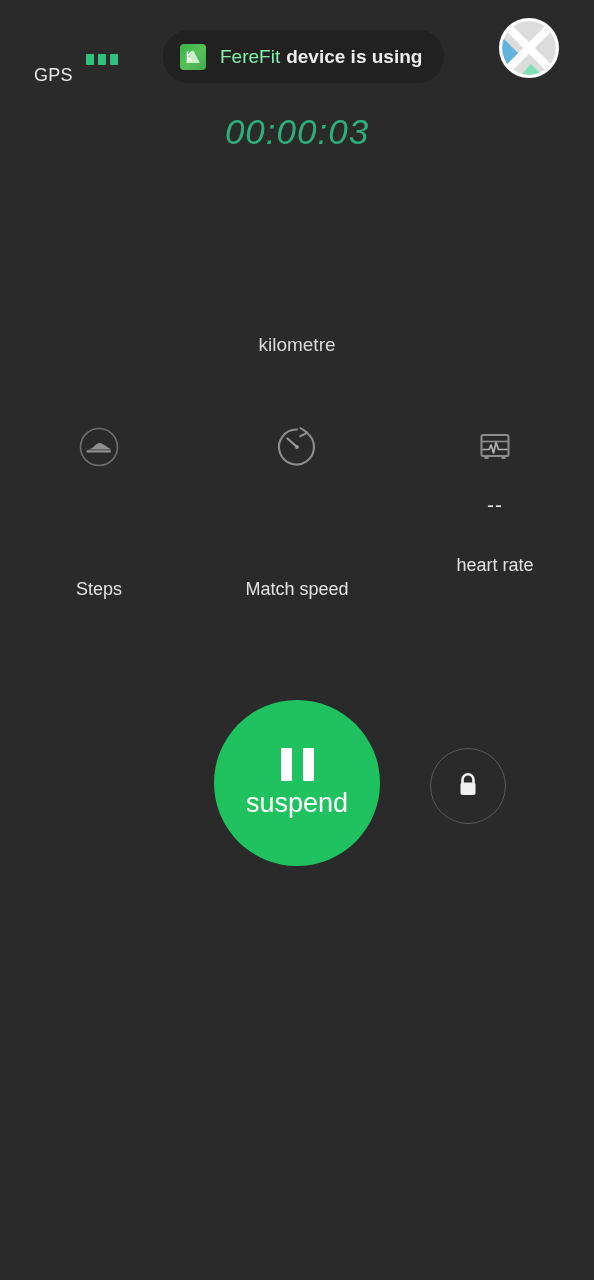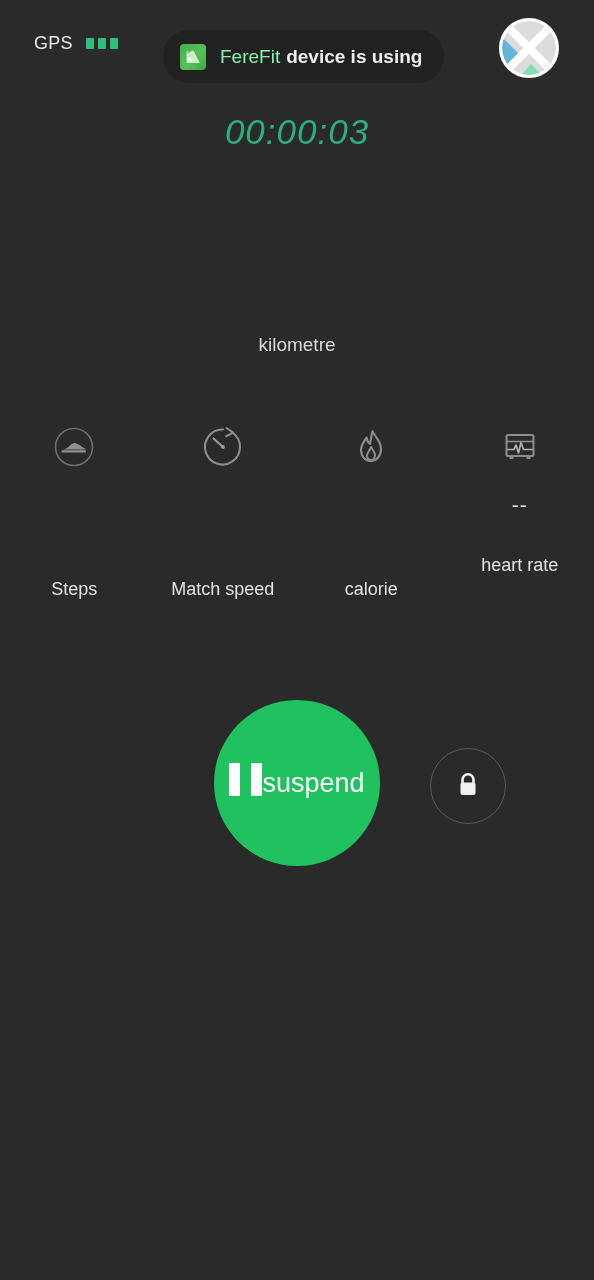--- a/index.html
+++ b/index.html
@@ -28,20 +28,21 @@
     left: 34px;
     top: 33px;
     display: flex;
     align-items: center;
     gap: 13px;
   }
   #gps-label {
     color: #e8e8e8;
     font-size: 18px;
     letter-spacing: 0.3px;
+    margin-top: 32px;
   }
   #gps-bars {
     display: flex;
     align-items: flex-end;
     gap: 4px;
   }
   .gps-bar {
     width: 8px;
     height: 11px;
     background: #2fc07d;
@@ -177,20 +178,21 @@
   }
   #suspend-button {
     position: absolute;
     left: 214px;
     top: 0;
     width: 166px;
     height: 166px;
     border-radius: 50%;
     background: #1fc25e;
     display: flex;
+    flex-direction: column;
     align-items: center;
     justify-content: center;
     cursor: pointer;
     border: none;
     padding: 0;
   }
   #pause-glyph {
     display: flex;
     gap: 11px;
     margin-bottom: 7px;
@@ -294,30 +296,20 @@
         <path d="M23 5.5 A17.5 17.5 0 1 0 33 9" fill="none" stroke="#8d8d8d" stroke-width="2.1" stroke-linecap="round"></path>
         <path d="M26.5 4 L33.2 8.6 L26.2 12.2" fill="none" stroke="#8d8d8d" stroke-width="2.1" stroke-linejoin="round" stroke-linecap="round"></path>
         <path d="M23 23 L13.5 14.5" stroke="#9a9a9a" stroke-width="2.2" stroke-linecap="round"></path>
         <circle cx="23" cy="23" r="1.9" fill="#9a9a9a"></circle>
       </svg>
     </div>
     <div class="stat-value"></div>
     <div class="stat-label">Match speed</div>
   </div>
 
-  <div class="stat-cell">
-    <div class="stat-icon">
-      <svg width="46" height="46" viewBox="0 0 46 46">
-        <path d="M24.5 7 C26.5 13 33 16.5 33 25 C33 32 28.5 37 23 37 C17.5 37 13 32.5 13 26 C13 20 16.5 17.5 18.5 13.5 C19 17 20.5 19 22 20 C22.8 16 23.5 11 24.5 7 Z" fill="none" stroke="#8d8d8d" stroke-width="2.1" stroke-linejoin="round"></path>
-        <path d="M23.2 23 C24.5 26 27 28 27 31.2 C27 34 25.2 36 23 36 C20.8 36 19 34 19 31.6 C19 29 21.2 27 23.2 23 Z" fill="none" stroke="#8d8d8d" stroke-width="2.0" stroke-linejoin="round"></path>
-      </svg>
-    </div>
-    <div class="stat-value"></div>
-    <div class="stat-label">calorie</div>
-  </div>
 
   <div class="stat-cell heart">
     <div class="stat-icon">
       <svg width="46" height="46" viewBox="0 0 46 46">
         <rect x="9.5" y="11" width="27" height="21" rx="1.5" fill="none" stroke="#8d8d8d" stroke-width="2"></rect>
         <path d="M9.5 17.5 L36.5 17.5" stroke="#8d8d8d" stroke-width="1.6"></path>
         <path d="M11 25.5 L17 25.5 L19 21 L21.5 29 L24 18.5 L26.5 25.5 L35 25.5" fill="none" stroke="#b0b0b0" stroke-width="1.7" stroke-linejoin="round" stroke-linecap="round"></path>
         <rect x="12.5" y="32" width="4" height="3" fill="#8d8d8d"></rect>
         <rect x="29.5" y="32" width="4" height="3" fill="#8d8d8d"></rect>
       </svg>

